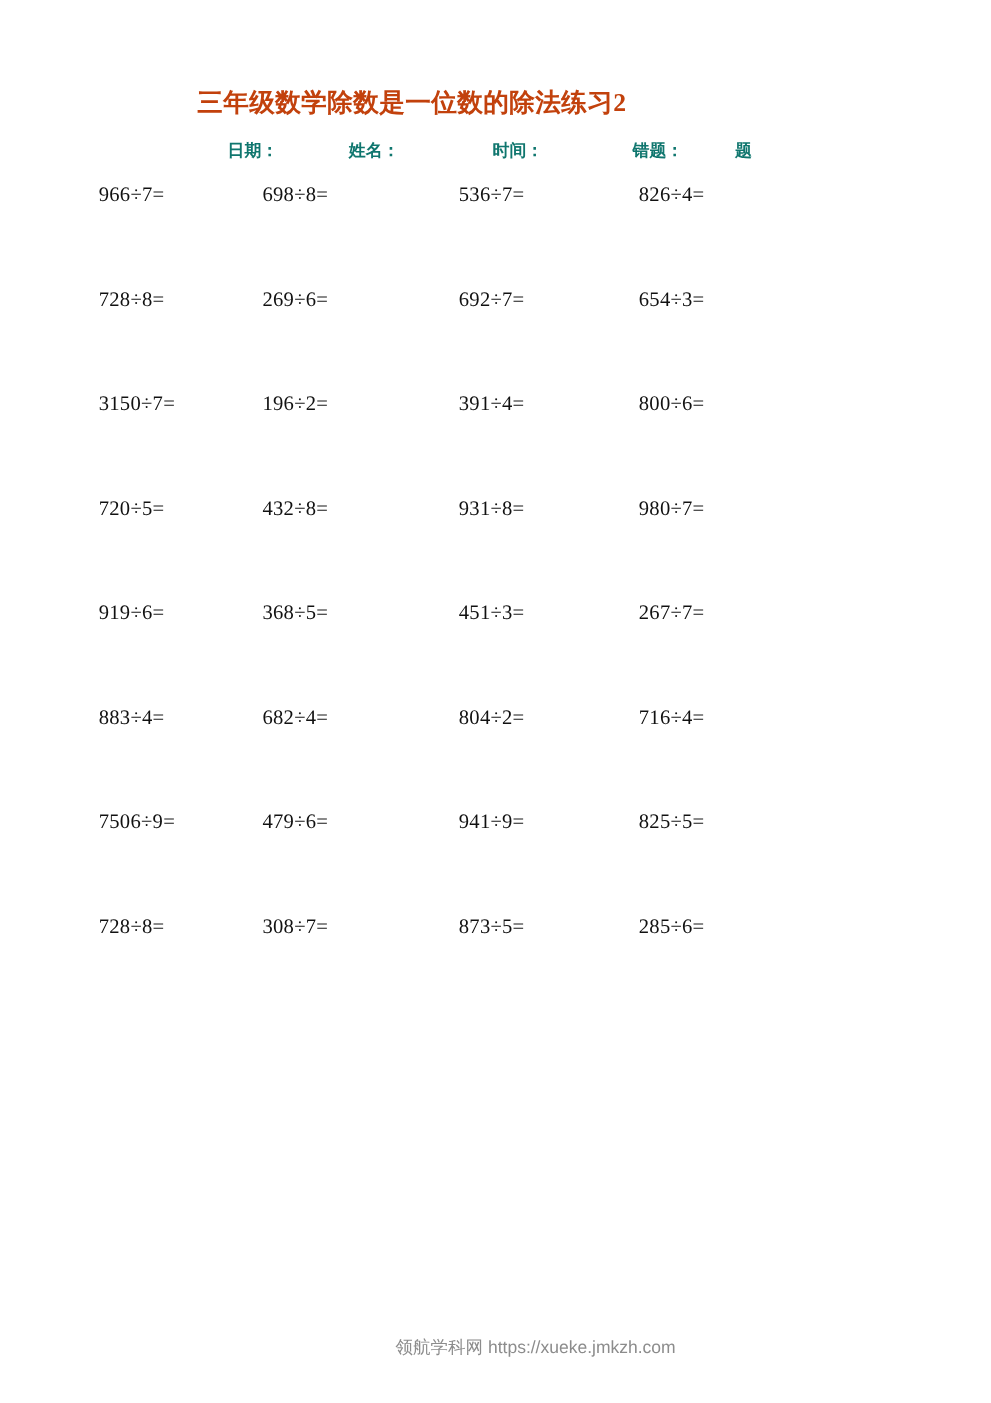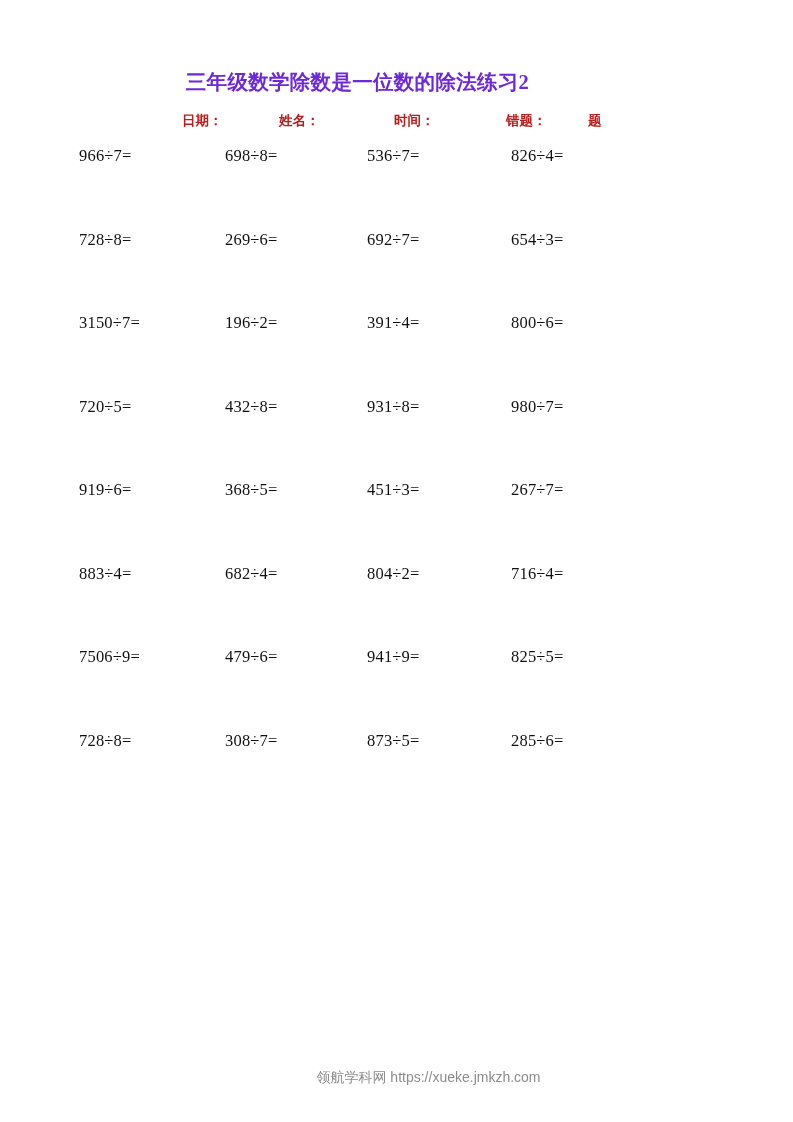--- a/index.html
+++ b/index.html
@@ -24,36 +24,35 @@
   .worksheet-title {
     position: absolute;
     top: 68px;
     left: 0;
     width: 659px;
     text-align: center;
     font-family: "Liberation Serif", serif;
     font-weight: bold;
     font-size: 20.5px;
     letter-spacing: 0.3px;
-    color: #6d28d9;
-    margin-left: 28px;
+    color: #c2410c;
   }
   .meta-row {
     position: absolute;
     top: 112px;
     left: 0;
     width: 793px;
     height: 22px;
   }
   .meta-item {
     position: absolute;
     font-family: "Liberation Serif", serif;
     font-weight: bold;
     font-size: 13.5px;
-    color: #b91c1c;
+    color: #0f766e;
     white-space: nowrap;
   }
   .meta-date   { left: 182px; }
   .meta-name   { left: 279px; }
   .meta-time   { left: 394px; }
   .meta-wrong  { left: 506px; }
   .meta-unit   { left: 588px; }
 
   .problems {
     position: absolute;
@@ -71,21 +70,21 @@
     top: 0;
     width: 150px;
     text-align: left;
     font-family: "Liberation Serif", serif;
     font-size: 16.5px;
     color: #111;
     white-space: nowrap;
     letter-spacing: 0.2px;
   }
   .col0 { left: 79px; }
-  .col1 { left: 225px; }
+  .col1 { left: 210px; }
   .col2 { left: 367px; }
   .col3 { left: 511px; }
 
   .footer-watermark {
     position: absolute;
     top: 1069px;
     left: 0;
     width: 793px;
     text-align: center;
     font-family: "Liberation Sans", sans-serif;

